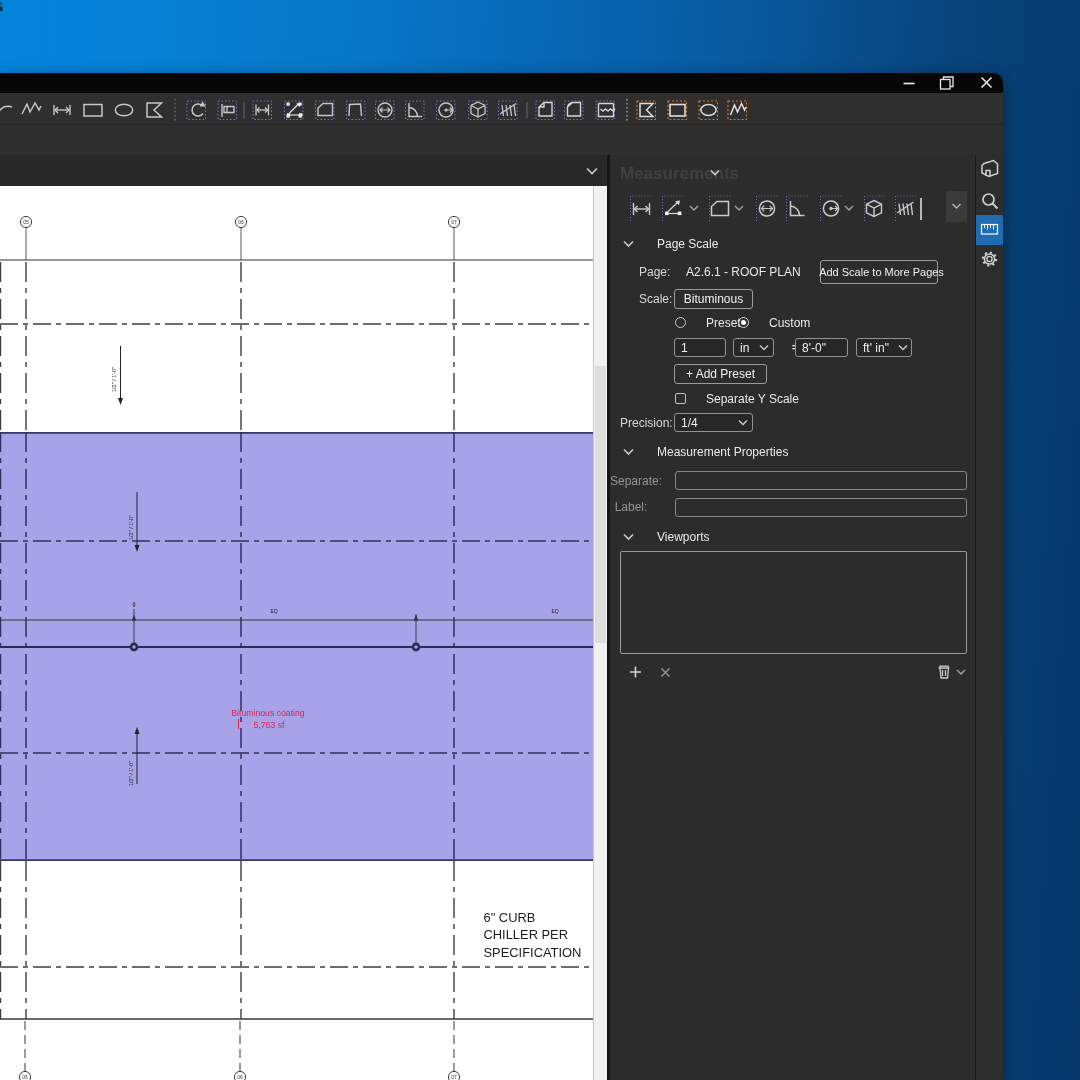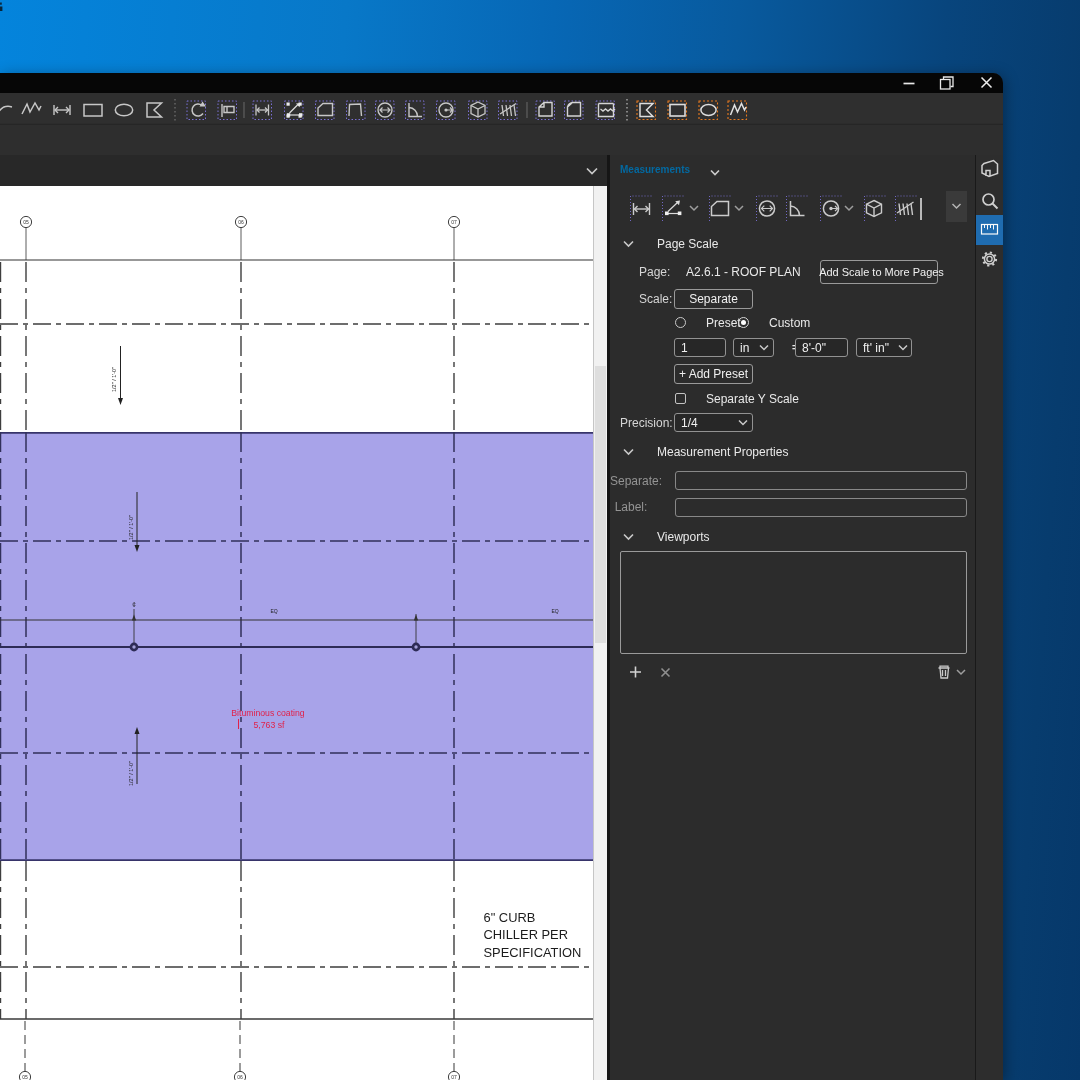--- a/index.html
+++ b/index.html
@@ -256,21 +256,21 @@
   </g>
   <g font-size="5" fill="#333" text-anchor="middle">
     <text x="25" y="1079">05</text>
       <text x="240" y="1079">06</text>
       <text x="454" y="1079">07</text>
   </g>
 </svg>
 <svg class="abs" style="left:584px;top:165px;width:16px;height:12px" viewBox="0 0 16 12">
   <path d="M3,3.5 L8,8.5 L13,3.5" stroke="#c9c9c9" stroke-width="1.7" fill="none"></path>
 </svg>
-<div class="abs" style="left:620px;top:164px;color:#0369a1;font-size:10px;font-weight:bold;letter-spacing:0px">Measurements</div>
+<div class="abs" style="left:620px;top:164px;color:#404040;font-size:17px;font-weight:bold;letter-spacing:0px">Measurements</div>
 <svg class="abs" style="left:708px;top:168px;width:14px;height:10px" viewBox="0 0 14 10">
     <path d="M3,2.5 L7,6.5 L11,2.5" stroke="#cccccc" stroke-width="1.6" fill="none"></path>
   </svg>
 
 <svg class="abs" style="left:625px;top:190px;width:350px;height:34px" viewBox="625 190 350 34" fill="none">
   <g stroke="#7a70d6" stroke-width="0.9" stroke-dasharray="1 2">
     <path d="M630.5,221 v-25 h21"></path>
       <path d="M662.5,221 v-25 h21"></path>
       <path d="M709.5,221 v-25 h21"></path>
     <path d="M756.5,221 v-25 h21"></path>
@@ -329,38 +329,38 @@
   </svg>
 <div class="abs ptxt" style="left:645px;top:237px;font-size:12px">Page Scale</div>
 <div class="abs plabel" style="left:639px;top:265px">Page:</div>
 <div class="abs ptxt" style="left:674px;top:265px">A2.6.1 - ROOF PLAN</div>
 <div class="abs pbtn" style="left:820px;top:260px;width:118px;height:24px;font-size:11px;white-space:nowrap">
   <svg style="width:13px;height:13px;margin-right:5px" viewBox="0 0 13 13">
     <rect x="1.5" y="1.5" width="7" height="9" fill="none" stroke="#d9d9d9" stroke-width="1.2"></rect>
     <path d="M5,3.5 h5.5 l1.5,2 v6 h-6 z" fill="#2c2c2c" stroke="#d9d9d9" stroke-width="1.2"></path>
   </svg>Add Scale to More Pages</div>
 <div class="abs plabel" style="left:639px;top:292px">Scale:</div>
-<div class="abs pbtn" style="left:674px;top:289px;width:79px;height:20px">Separate</div>
+<div class="abs pbtn" style="left:674px;top:289px;width:79px;height:20px">Bituminous</div>
 <div class="abs" style="left:675px;top:317px;width:11px;height:11px;border:1.5px solid #c9c9c9;border-radius:50%;box-sizing:border-box"></div>
 <div class="abs ptxt" style="left:694px;top:316px">Preset</div>
 <div class="abs" style="left:738px;top:317px;width:11px;height:11px;border:1.5px solid #d5d5d5;border-radius:50%;box-sizing:border-box"></div>
 <div class="abs" style="left:741px;top:320px;width:5px;height:5px;background:#ffffff;border-radius:50%"></div>
 <div class="abs ptxt" style="left:757px;top:316px">Custom</div>
 <div class="abs pinput" style="left:674px;top:338px;width:52px;height:19px">1</div>
 <div class="abs pinput" style="left:733px;top:338px;width:41px;height:19px">in</div>
 <svg class="abs" style="left:758px;top:344px;width:12px;height:8px" viewBox="0 0 12 8">
     <path d="M2,1.5 L6,5.5 L10,1.5" stroke="#c9c9c9" stroke-width="1.5" fill="none"></path>
   </svg>
 <div class="abs ptxt" style="left:780px;top:341px;font-size:11px;font-weight:bold">=</div>
 <div class="abs pinput" style="left:795px;top:338px;width:53px;height:19px">8'-0"</div>
 <div class="abs pinput" style="left:856px;top:338px;width:56px;height:19px">ft' in"</div>
 <svg class="abs" style="left:897px;top:344px;width:12px;height:8px" viewBox="0 0 12 8">
     <path d="M2,1.5 L6,5.5 L10,1.5" stroke="#c9c9c9" stroke-width="1.5" fill="none"></path>
   </svg>
-<div class="abs pbtn" style="left:674px;top:364px;width:79px;height:20px">+ Add Preset</div>
+<div class="abs pbtn" style="left:674px;top:364px;width:93px;height:20px">+ Add Preset</div>
 <div class="abs" style="left:675px;top:393px;width:11px;height:11px;border:1.5px solid #c3c3c3;border-radius:2px;box-sizing:border-box"></div>
 <div class="abs ptxt" style="left:694px;top:392px">Separate Y Scale</div>
 <div class="abs plabel" style="left:620px;top:416px">Precision:</div>
 <div class="abs pinput" style="left:674px;top:413px;width:79px;height:19px">1/4</div>
 <svg class="abs" style="left:737px;top:419px;width:12px;height:8px" viewBox="0 0 12 8">
     <path d="M2,1.5 L6,5.5 L10,1.5" stroke="#c9c9c9" stroke-width="1.5" fill="none"></path>
   </svg>
 
 <svg class="abs" style="left:622px;top:447px;width:13px;height:10px" viewBox="0 0 13 10">
     <path d="M2,2.5 L6.5,7 L11,2.5" stroke="#c9c9c9" stroke-width="1.6" fill="none"></path>

